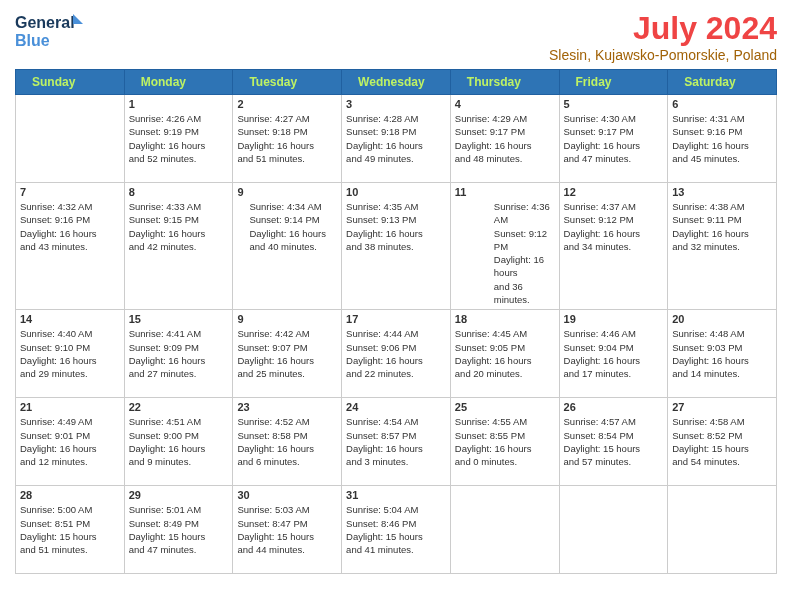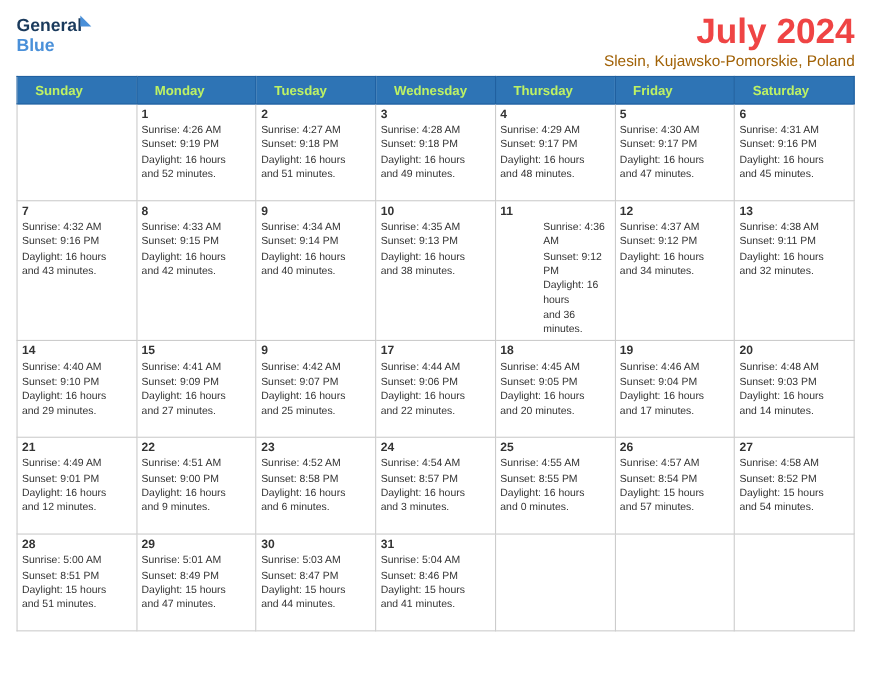--- a/index.html
+++ b/index.html
@@ -163,21 +163,21 @@
           </td>
           <td>
             <span class="day-number">8</span>
             <div class="day-info" style="white-space: pre-line;">Sunrise: 4:33 AM
 Sunset: 9:15 PM
 Daylight: 16 hours
 and 42 minutes.</div>
           </td>
           <td>
             <span class="day-number">9</span>
-            <div class="day-info" style="white-space: pre-line;">Sunrise: 4:34 AM
+            <div class="day-info" style="white-space: pre-line; margin-left: 12px;">Sunrise: 4:34 AM
 Sunset: 9:14 PM
 Daylight: 16 hours
 and 40 minutes.</div>
           </td>
           <td>
             <span class="day-number">10</span>
             <div class="day-info" style="white-space: pre-line;">Sunrise: 4:35 AM
 Sunset: 9:13 PM
 Daylight: 16 hours
 and 38 minutes.</div>

